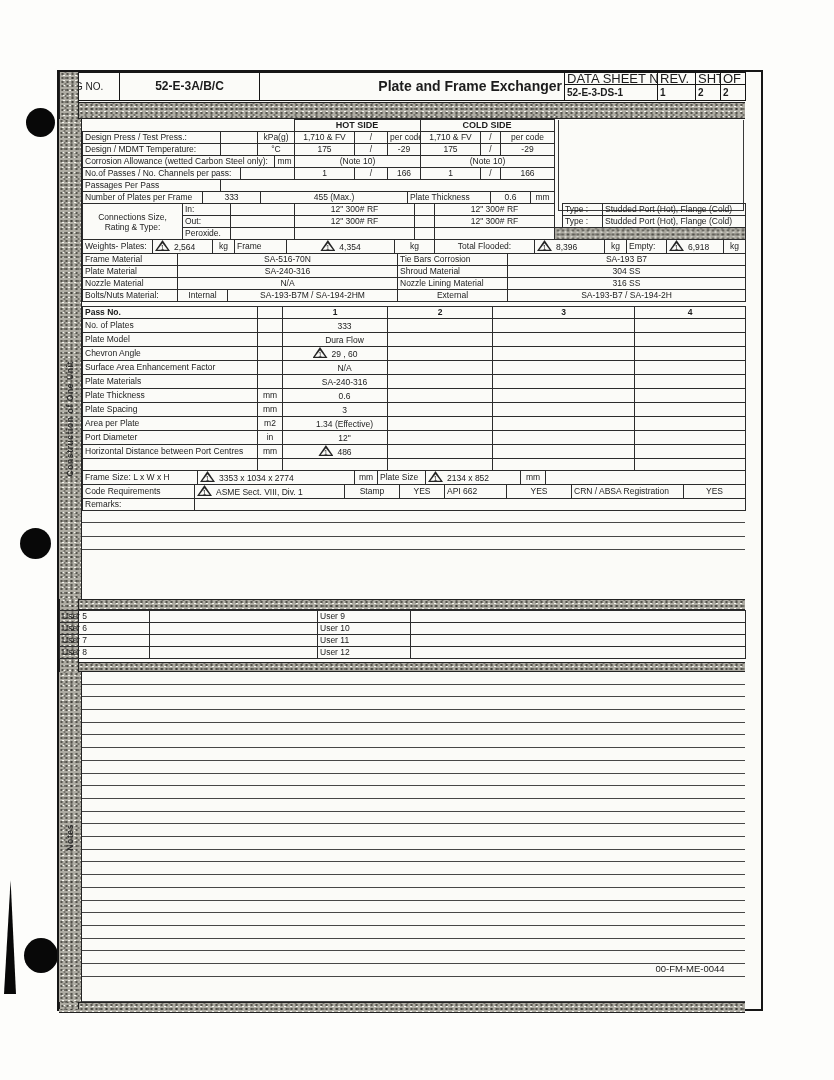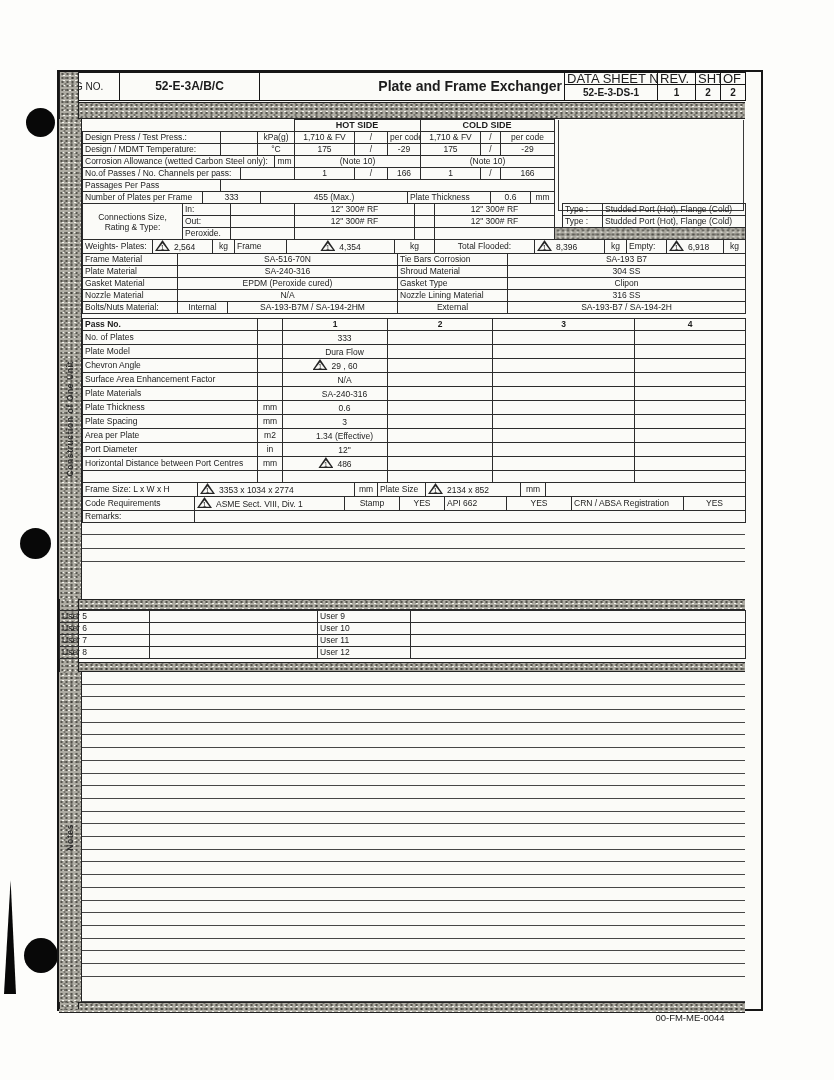--- a/index.html
+++ b/index.html
@@ -53,41 +53,41 @@
   .v { font-size:9px;margin-top:40px; }
 
   .content { position:absolute; left:23px; top:47px; width:663px; }
   .content > * + * { margin-top:-1px; }
   .gap4 { height:5px; margin-top:0 !important; }
 
   
   #hdr { position:absolute; left:0; top:0; width:686px; }
   #hdr td { border:1.5px solid #161616; }
   #hdr .lblsm { font-size:13px; text-align:left; height:11px; }
-  #hdr .valsm { font-size:10px; font-weight:bold; text-align:center; height:16px; }
+  #hdr .valsm { font-size:10px; font-weight:bold; text-align:left; height:16px; }
   #taglbl { font-size:10px; padding-left:3px; }
   #tagval { font-size:12px; font-weight:bold; text-align:center; }
   #ttl { font-size:14px; font-weight:bold; text-align:right; }
 
   
   .tri { position:relative; display:inline-block; width:15px; height:11px; vertical-align:-1px; margin-right:4px; }
   .tri i { position:absolute; inset:0; background:#242424; clip-path:polygon(50% 0,0 100%,100% 100%); }
   .tri i::after { content:""; position:absolute; left:2.4px; right:2.4px; top:3.2px; bottom:1.3px;
                   background:#fbfbf8; clip-path:polygon(50% 0,0 100%,100% 100%); }
   .tri b { position:absolute; left:0; right:0; bottom:.5px; text-align:center; font-size:6.5px;
            font-weight:normal; line-height:7px; z-index:1; }
 
   
   .ruled { background-image:repeating-linear-gradient(to bottom, transparent 0 11.7px, #474747 11.7px 12.7px); }
   #remlines { height:41px; background-image:repeating-linear-gradient(to bottom, transparent 0 12.4px, #474747 12.4px 13.4px); }
   #noteslines { position:absolute; left:23px; top:600px; width:663px; height:330px; }
 
   #emptybox { position:absolute; left:499px; top:48px; width:186px; height:91px; border:1px solid #3a3a3a; border-top:none; }
 
-  #footer { position:absolute; left:615px; top:1012px; width:150px; font-size:9.5px; text-align:center; color:#222; }
+  #footer { position:absolute; left:615px; top:963px; width:150px; font-size:9.5px; text-align:center; color:#222; }
 </style>
 </head>
 <body>
 
 <div class="page">
 
   <div class="punch" id="punch1"></div>
   <div class="punch" id="punch2"></div>
   <div class="punch" id="punch3"></div>
   <div id="wedge"></div>
@@ -364,26 +364,20 @@
               <td class="ctr">SA-193 B7</td>
             </tr>
 
             <tr>
               <td>Plate Material</td>
               <td class="ctr">SA-240-316</td>
               <td>Shroud Material</td>
               <td class="ctr">304 SS</td>
             </tr>
 
-            <tr>
-              <td>Gasket Material</td>
-              <td class="ctr">EPDM  (Peroxide cured)</td>
-              <td>Gasket Type</td>
-              <td class="ctr">Clipon</td>
-            </tr>
 
             <tr>
               <td>Nozzle Material</td>
               <td class="ctr">N/A</td>
               <td>Nozzle Lining Material</td>
               <td class="ctr">316 SS</td>
             </tr>
           </tbody>
       </table>
 

